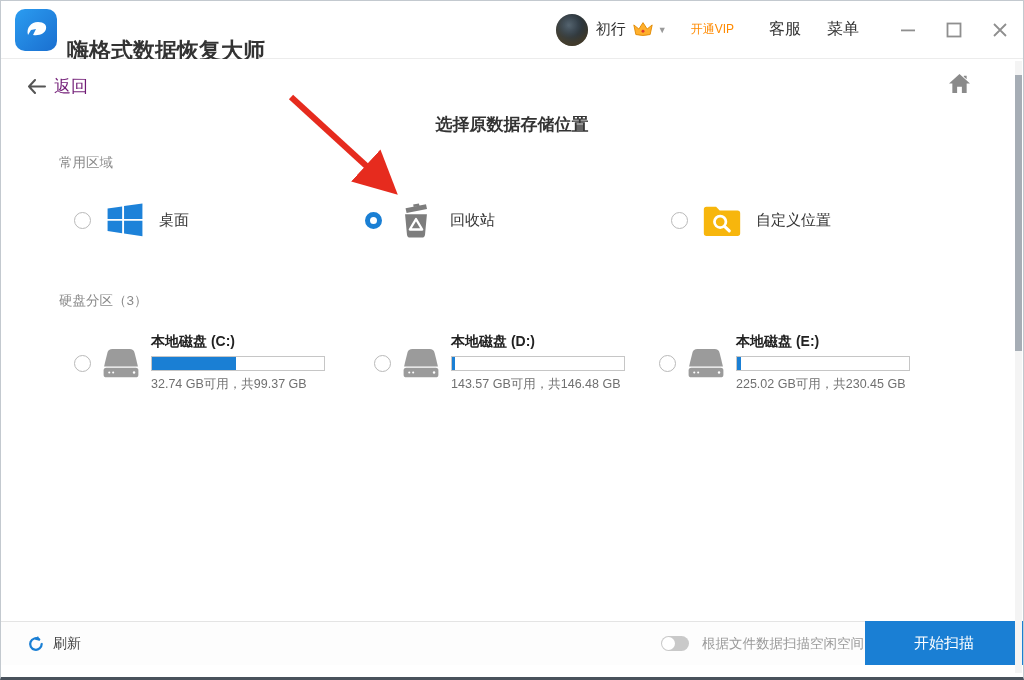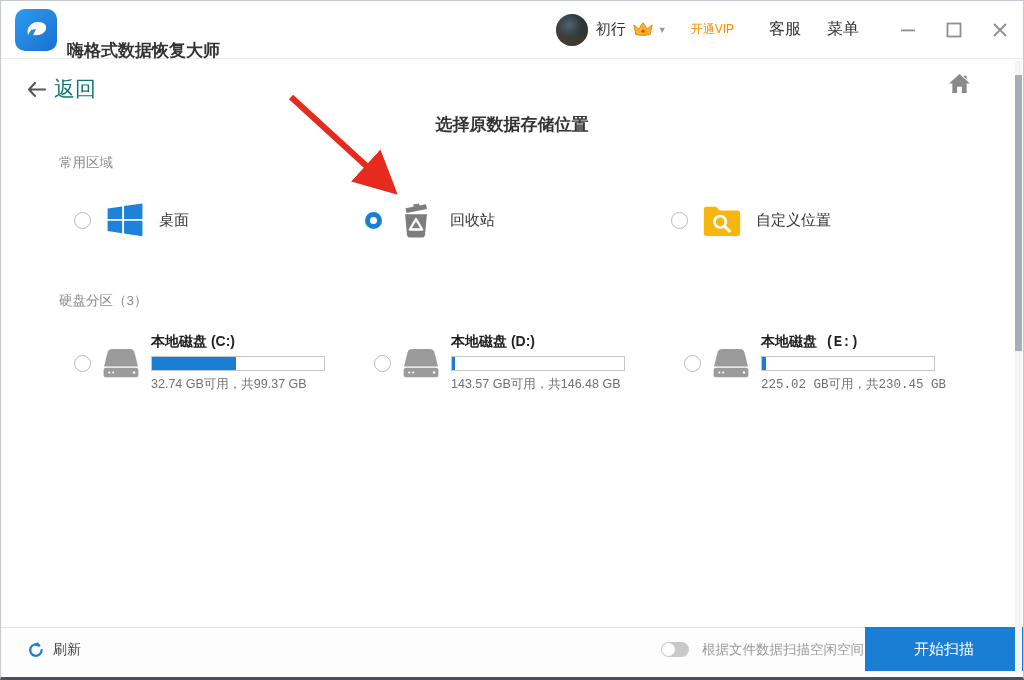--- a/index.html
+++ b/index.html
@@ -26,21 +26,21 @@
     position:absolute;left:0;top:0;width:100%;height:58px;
     display:flex;align-items:center;justify-content:space-between;
     background:#fff;border-bottom:1px solid #ececec;padding:0 0 0 14px;
   }
   .tb-left{display:flex;align-items:center;gap:10px;}
   .app-logo{
     width:42px;height:42px;border-radius:10px;
     background:linear-gradient(135deg,#2b9cf0,#1a6fd0);
     display:flex;align-items:center;justify-content:center;flex:0 0 auto;
   }
-  .app-title{font-size:17px;font-weight:600;color:var(--text);margin-top:42px;}
+  .app-title{font-size:22px;font-weight:600;color:var(--text);margin-top:42px;}
   .tb-right{display:flex;align-items:center;height:100%;}
   .avatar{
     width:32px;height:32px;border-radius:50%;
     background:radial-gradient(circle at 40% 35%,#55646f 0%,#2c3740 45%,#10151a 100%);
     box-shadow:inset 0 -6px 8px rgba(120,90,40,.45);
     margin-right:8px;flex:0 0 auto;
   }
   .username{font-size:15px;color:var(--text);margin-right:6px;}
   .crown{margin-right:4px;display:flex;}
   .caret{font-size:9px;color:#9a9a9a;margin-right:24px;}
@@ -50,21 +50,21 @@
   .win-btn{
     width:46px;height:100%;display:flex;align-items:center;justify-content:center;
     cursor:pointer;color:#8f8f8f;
   }
   
   .content{position:absolute;left:0;top:58px;right:0;bottom:44px;background:#fff;}
   .back-btn{
     position:absolute;left:26px;top:16px;display:flex;align-items:center;gap:8px;
     cursor:pointer;color:#555;
   }
-  .back-label{font-size:21px;color:#0f766e;}
+  .back-label{font-size:17px;color:#701a75;}
   .home-btn{position:absolute;right:52px;top:14px;cursor:pointer;}
   .page-title{
     position:absolute;left:0;right:0;top:54px;text-align:center;
     font-size:17px;font-weight:600;color:var(--text);
   }
   .section-label{position:absolute;font-size:13.5px;color:var(--muted);}
   .label-common{left:58px;top:95px;}
   .label-partitions{left:58px;top:233px;}
   
   .option{
@@ -76,31 +76,31 @@
     width:17px;height:17px;border-radius:50%;background:#fff;
     border:1px solid #b9b9b9;flex:0 0 auto;
   }
   .radio.checked{border:5px solid var(--accent);}
   .opt-icon{display:flex;align-items:center;justify-content:center;width:40px;}
   .opt-label{font-size:15px;color:var(--text);}
   
   .disk{
     position:absolute;top:274px;display:flex;align-items:center;gap:10px;cursor:pointer;
   }
-  .disk-1{left:73px;} .disk-2{left:373px;} .disk-3{left:683px;font-family:Liberation Mono, monospace;}
+  .disk-1{left:73px;} .disk-2{left:373px;} .disk-3{left:658px;}
   .disk-body{display:flex;flex-direction:column;gap:5px;}
   .disk-name{font-size:14px;font-weight:600;color:#222;}
   .bar{
     width:174px;height:15px;border:1px solid #c6c6c6;background:#fff;
   }
   .bar-fill{height:100%;background:var(--accent);width:0;}
   .disk-caps{font-size:12.5px;color:#707070;}
   
   .footer{
-    position:absolute;left:0;right:0;bottom:6px;height:44px;
+    position:absolute;left:0;right:0;bottom:12px;height:44px;
     background:#fdfdfd;border-top:1px solid #e4e4e4;
   }
   .refresh{
     position:absolute;left:26px;top:0;height:100%;display:flex;align-items:center;
     gap:8px;cursor:pointer;
   }
   .refresh-label{font-size:14px;color:#444;}
   .toggle-wrap{
     position:absolute;left:660px;top:0;height:100%;display:flex;align-items:center;gap:13px;
   }

